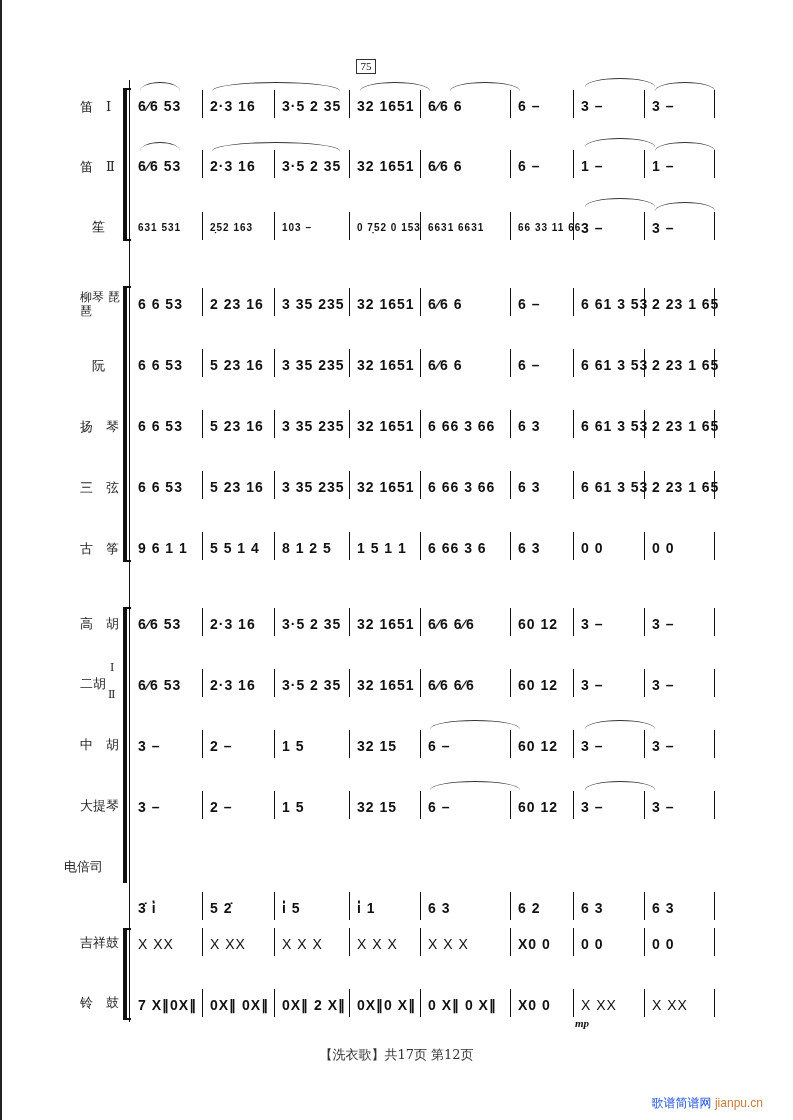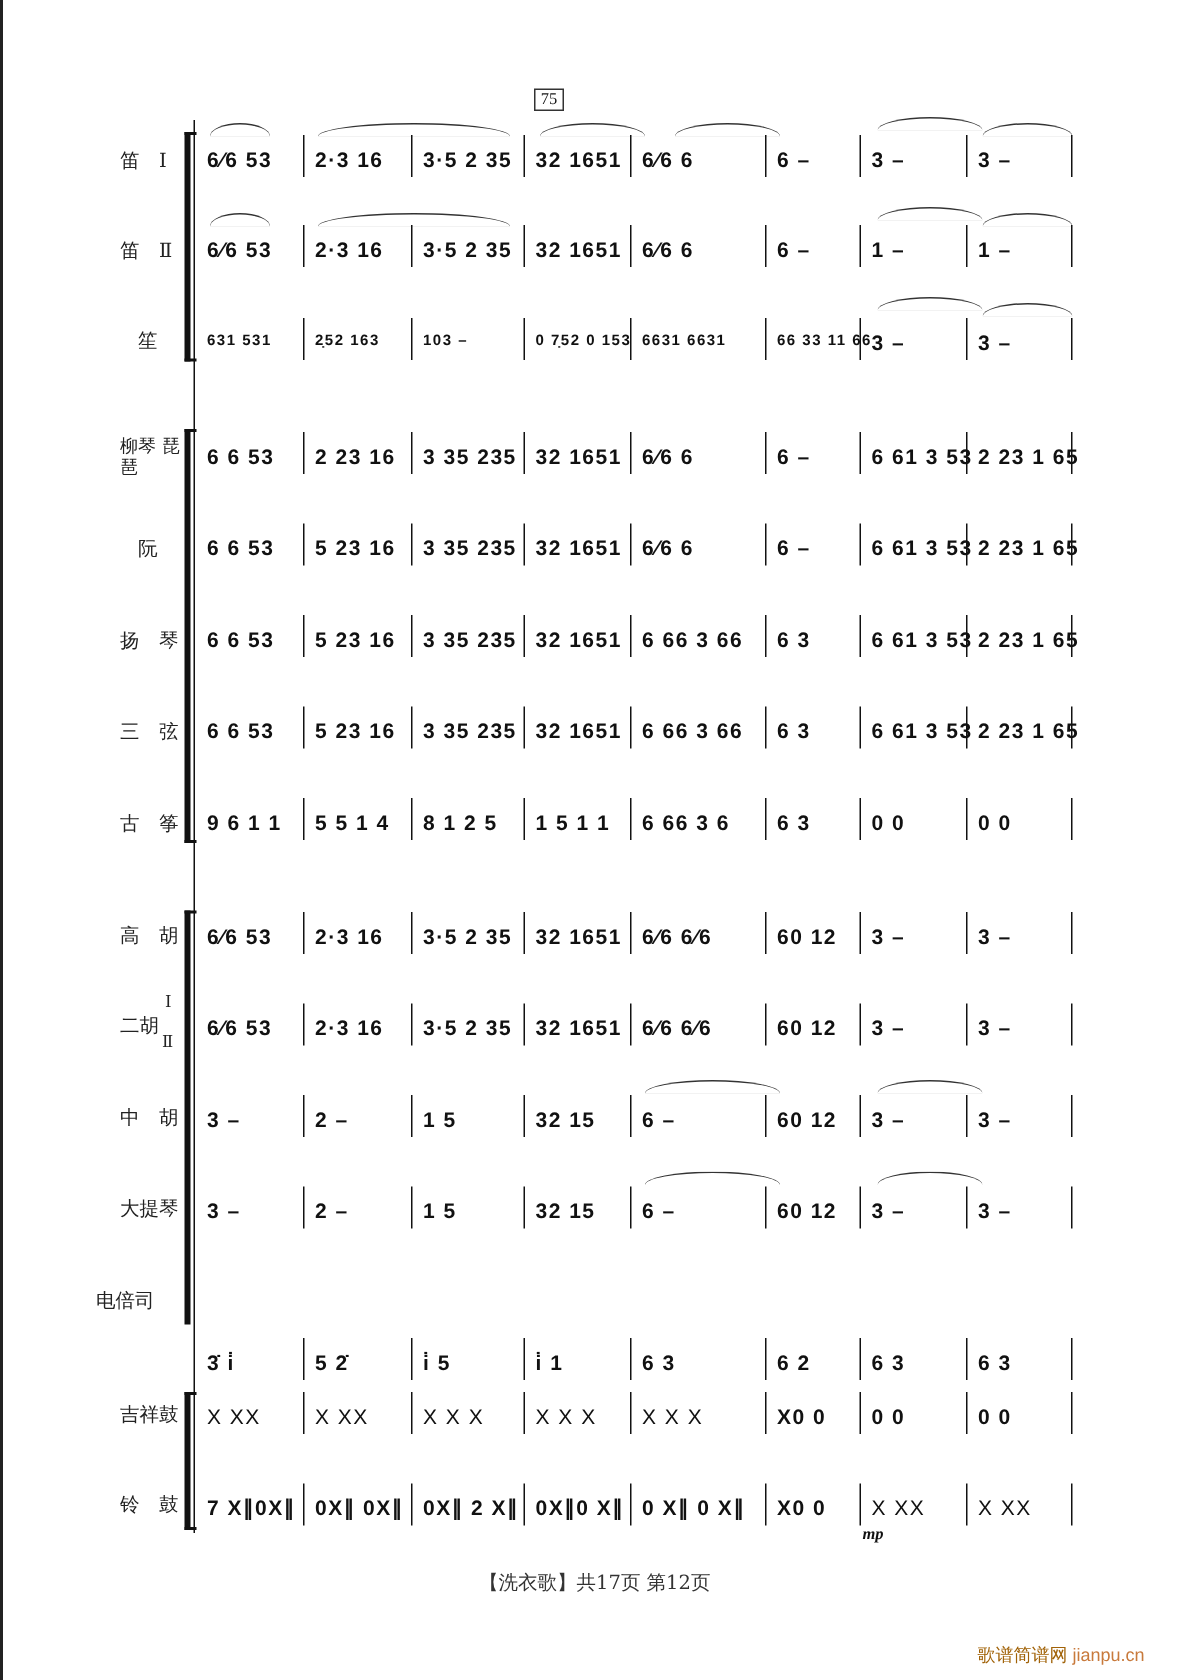--- a/index.html
+++ b/index.html
@@ -343,13 +343,13 @@
 <div class="slur" style="left:585px;top:138px;width:70px"></div>
 <div class="slur" style="left:655px;top:142px;width:60px"></div>
 <div class="slur" style="left:585px;top:198px;width:70px"></div>
 <div class="slur" style="left:655px;top:202px;width:60px"></div>
 <div class="slur" style="left:585px;top:720px;width:70px"></div>
 <div class="slur" style="left:430px;top:720px;width:90px"></div>
 <div class="slur" style="left:430px;top:781px;width:90px"></div>
 <div class="slur" style="left:585px;top:781px;width:70px"></div>
 
 <div class="footer">【洗衣歌】共17页  第12页</div>
-<div class="wm"><span style="color:#a16207">歌谱简谱网</span> <span>jianpu.cn</span></div>
+<div class="wm"><span style="color:#1d4ed8">歌谱简谱网</span> <span>jianpu.cn</span></div>
 
 </body></html>

